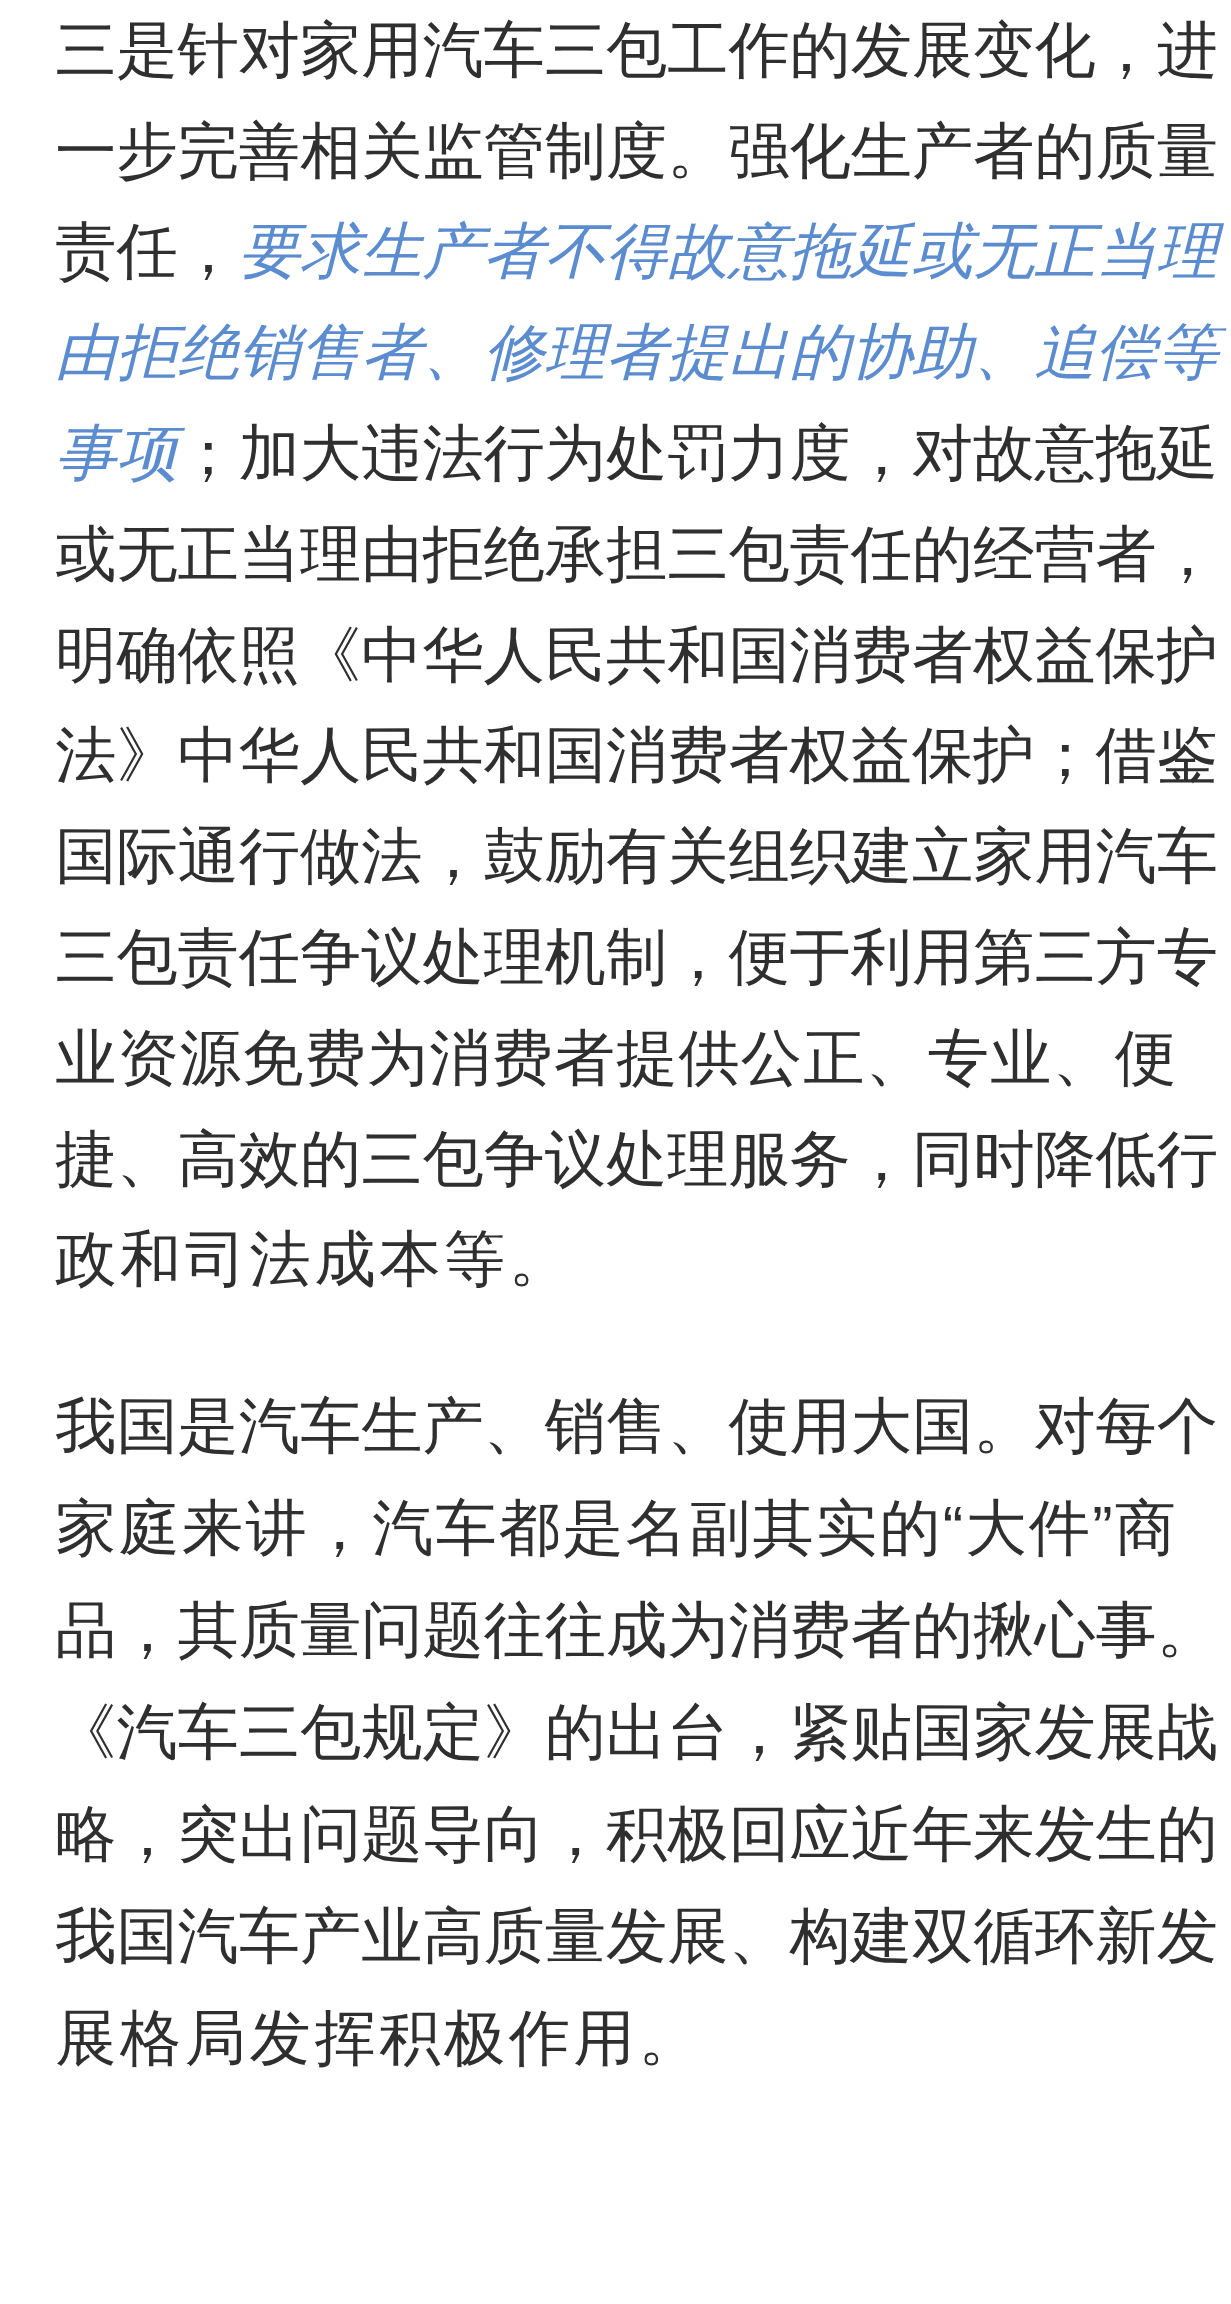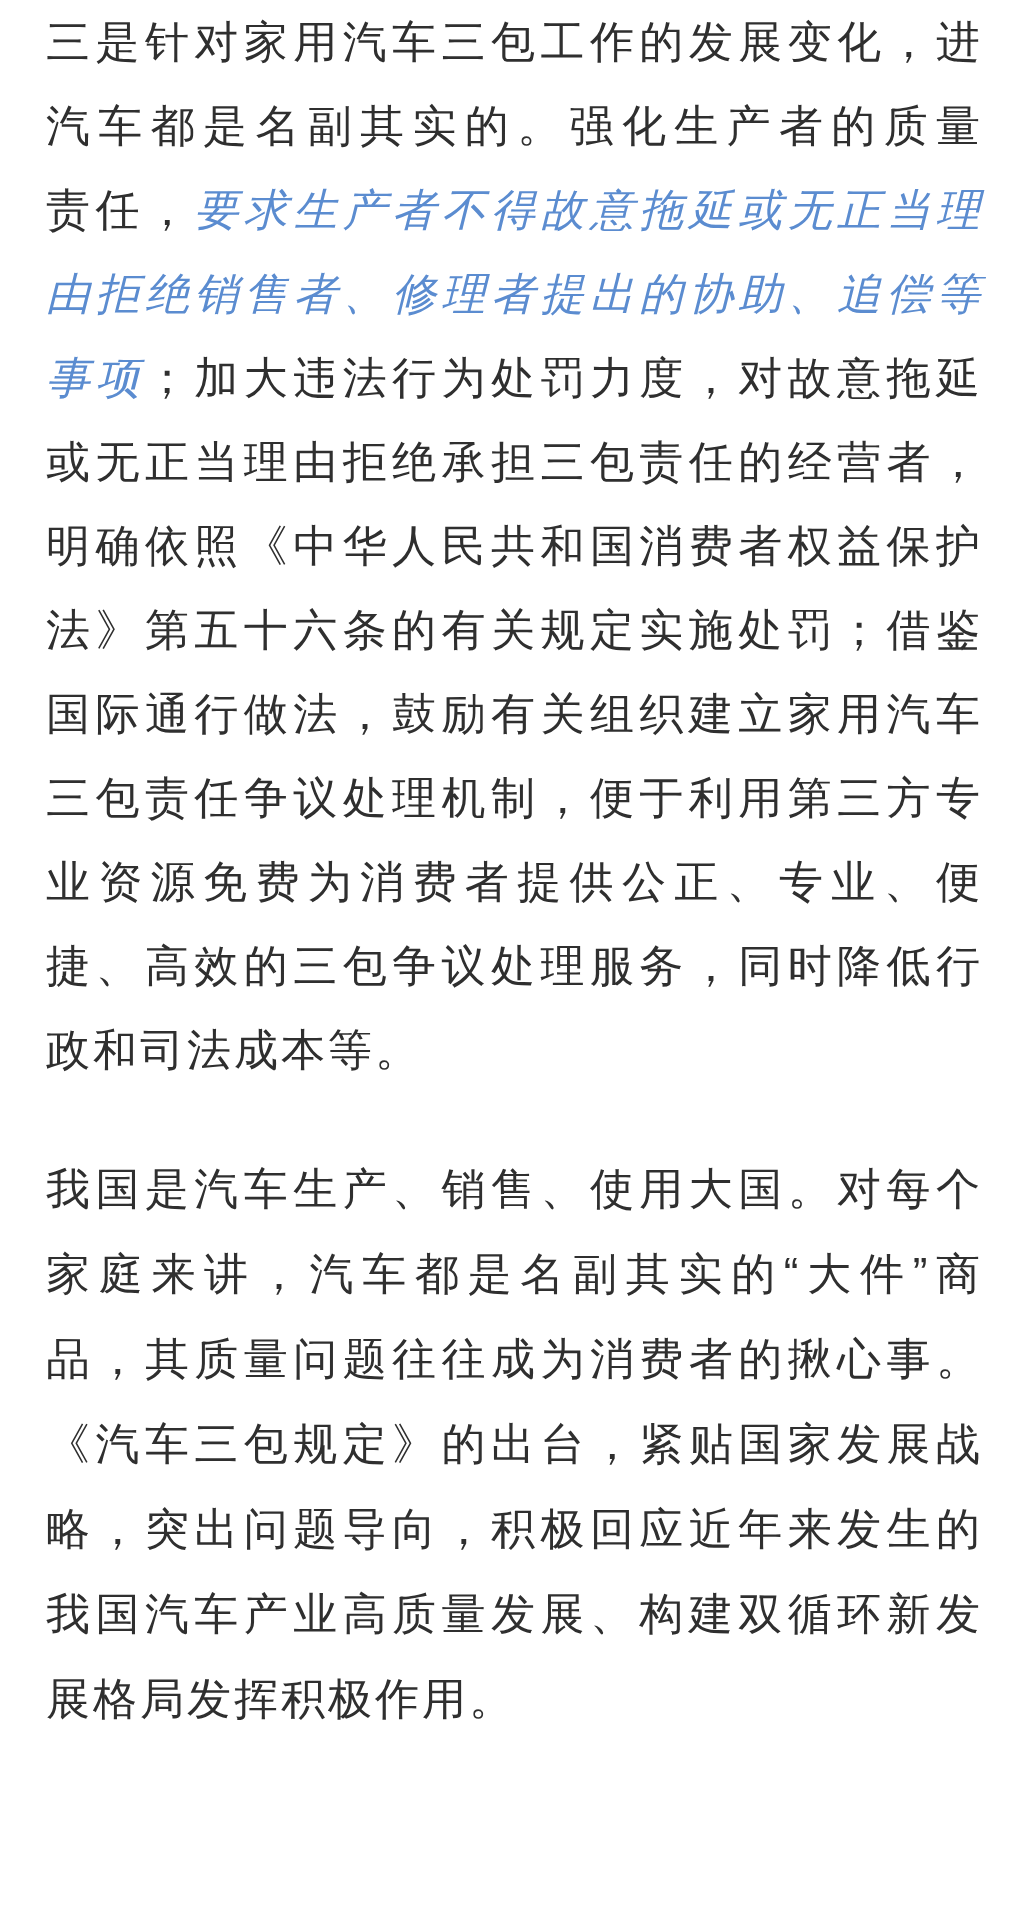--- a/index.html
+++ b/index.html
@@ -18,21 +18,21 @@
     width: 1026px;
     padding: 0 46px;
   }
   .para {
     margin: 0;
   }
   .para.p2 {
     margin-top: 54px;
   }
   .line {
-    font-size: 44px;
+    font-size: 51px;
     color: var(--body-text, #2f2f2f);
     text-align: justify;
     text-align-last: justify;
     text-justify: inter-character;
     white-space: nowrap;
     overflow: visible;
   }
   .para.p1 .line { line-height: 84px; height: 84px; }
   .para.p2 .line { line-height: 85px; height: 85px; }
   .line.last {
@@ -43,27 +43,27 @@
   .line .tx { color: var(--body-text, #2f2f2f); }
   .line .hl { color: var(--hl-text, #5b8cd0); font-style: italic; }
 </style>
 </head>
 <body style="background: rgb(255, 255, 255);">
 
 <main class="article">
 
 <section class="para p1">
       <div class="line"><span class="tx">三是针对家用汽车三包工作的发展变化，进</span></div>
-      <div class="line"><span class="tx">汽车都是名副其实的。强化生产者的质量</span></div>
+      <div class="line"><span class="tx">一步完善相关监管制度。强化生产者的质量</span></div>
       <div class="line"><span class="tx">责任，</span><span class="hl">要求生产者不得故意拖延或无正当理</span></div>
       <div class="line"><span class="hl">由拒绝销售者、修理者提出的协助、追偿等</span></div>
       <div class="line"><span class="hl">事项</span><span class="tx">；加大违法行为处罚力度，对故意拖延</span></div>
       <div class="line"><span class="tx">或无正当理由拒绝承担三包责任的经营者，</span></div>
       <div class="line"><span class="tx">明确依照《中华人民共和国消费者权益保护</span></div>
-      <div class="line"><span class="tx">法》第五十六条的有关规定实施处罚；借鉴</span></div>
+      <div class="line"><span class="tx">法》中华人民共和国消费者权益保护；借鉴</span></div>
       <div class="line"><span class="tx">国际通行做法，鼓励有关组织建立家用汽车</span></div>
       <div class="line"><span class="tx">三包责任争议处理机制，便于利用第三方专</span></div>
       <div class="line"><span class="tx">业资源免费为消费者提供公正、专业、便</span></div>
       <div class="line"><span class="tx">捷、高效的三包争议处理服务，同时降低行</span></div>
       <div class="line last"><span class="tx">政和司法成本等。</span></div>
     </section>
     <section class="para p2">
       <div class="line"><span class="tx">我国是汽车生产、销售、使用大国。对每个</span></div>
       <div class="line"><span class="tx">家庭来讲，汽车都是名副其实的“大件”商</span></div>
       <div class="line"><span class="tx">品，其质量问题往往成为消费者的揪心事。</span></div>

